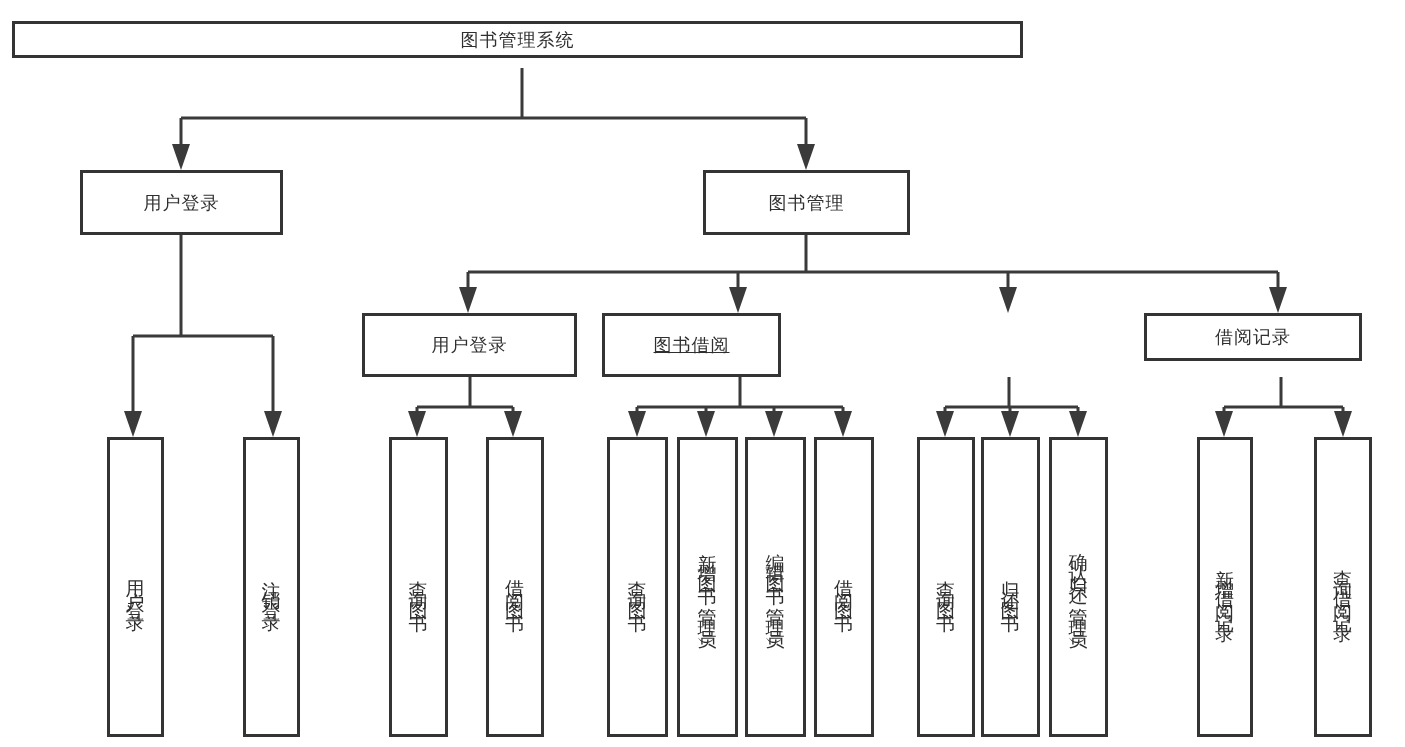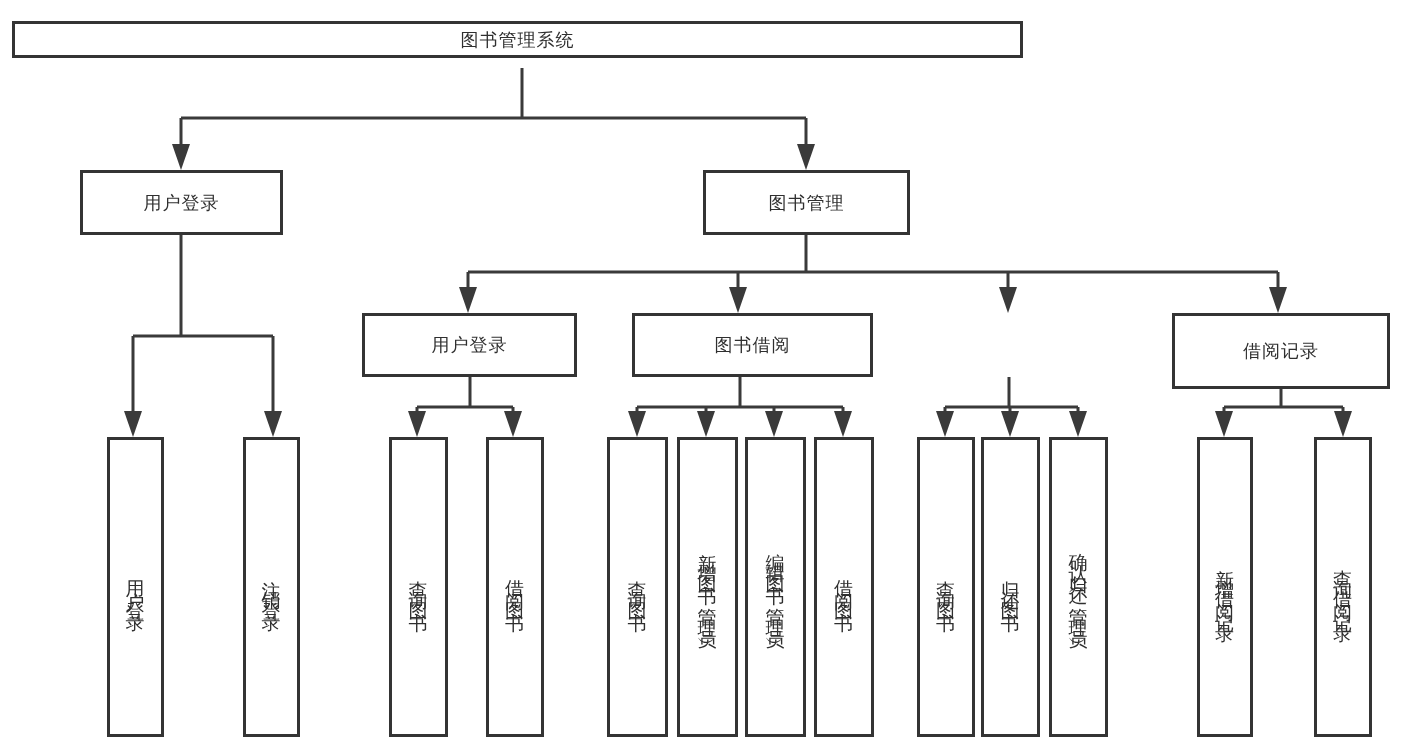--- a/index.html
+++ b/index.html
@@ -95,24 +95,24 @@
   <div class="box" style="left:80px;top:170px;width:203px;height:65px;">
     <span class="hlabel">用户登录</span>
   </div>
   <div class="box" style="left:703px;top:170px;width:207px;height:65px;">
     <span class="hlabel">图书管理</span>
   </div>
 
   <div class="box" style="left:362px;top:313px;width:215px;height:64px;">
     <span class="hlabel">用户登录</span>
   </div>
-  <div class="box" style="left:632px;top:313px;width:241px;height:64px;">
+  <div class="box" style="left:602px;top:313px;width:179px;height:64px;text-decoration:underline;">
     <span class="hlabel">图书借阅</span>
   </div>
-  <div class="box" style="left:1172px;top:313px;width:218px;height:76px;">
+  <div class="box" style="left:1144px;top:313px;width:218px;height:48px;">
     <span class="hlabel">借阅记录</span>
   </div>
 
   <div class="box vbox" style="left:107px;top:437px;width:57px;height:300px;">
     <span class="vlabel">用户登录</span>
   </div>
   <div class="box vbox" style="left:243px;top:437px;width:57px;height:300px;">
     <span class="vlabel">注销登录</span>
   </div>
 

